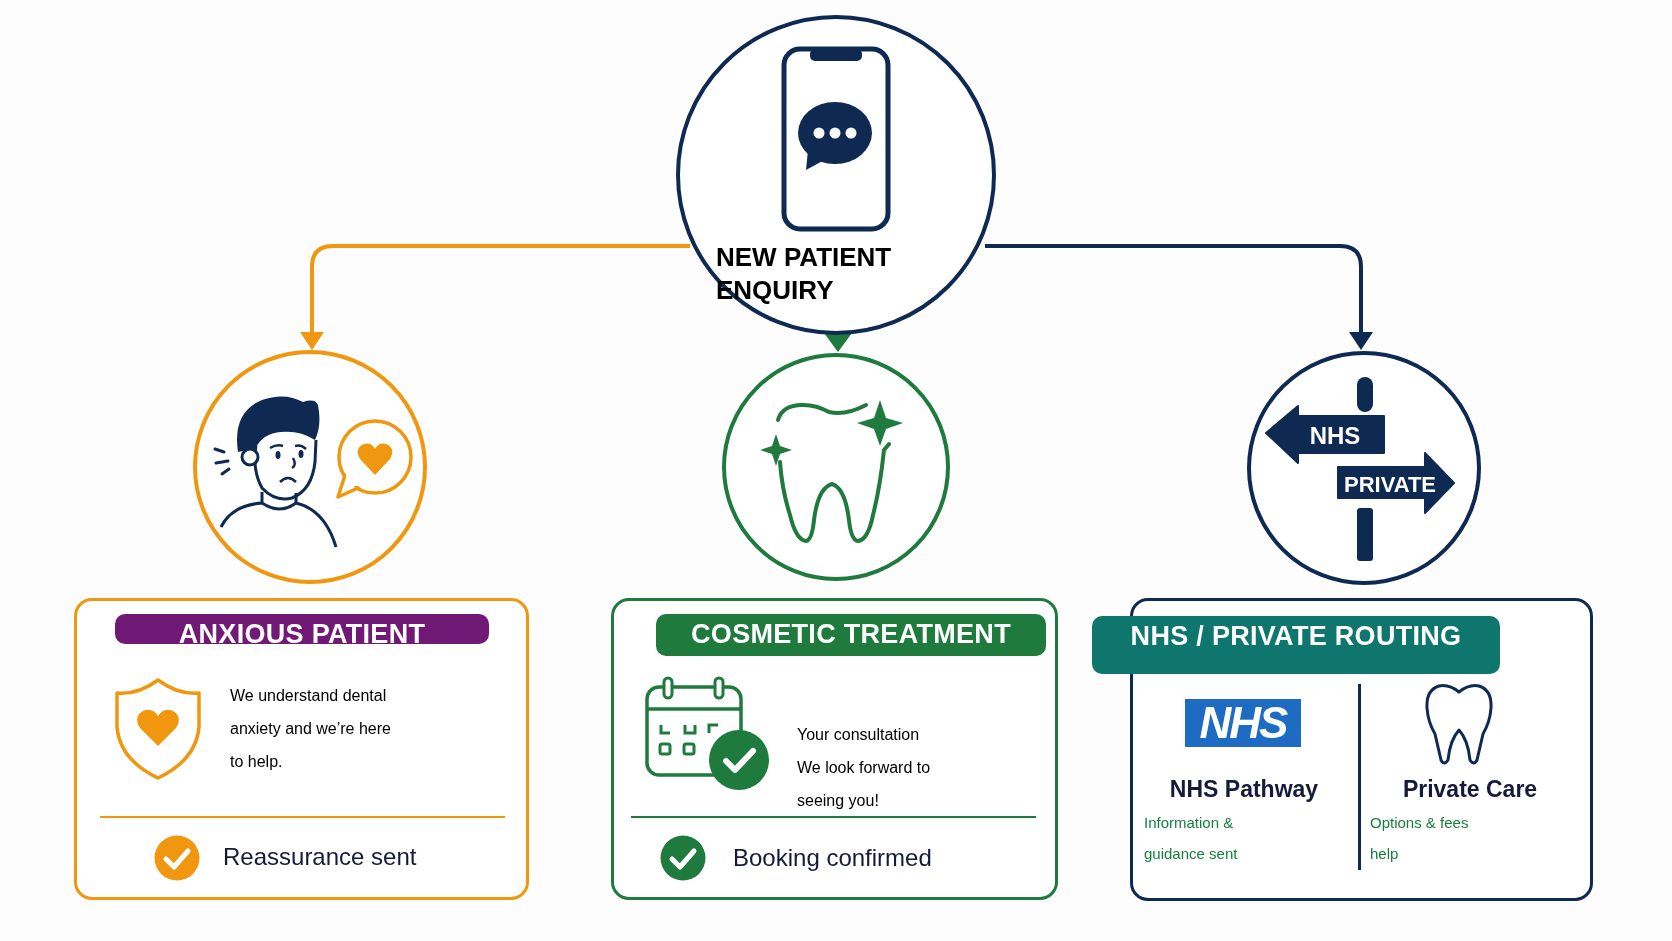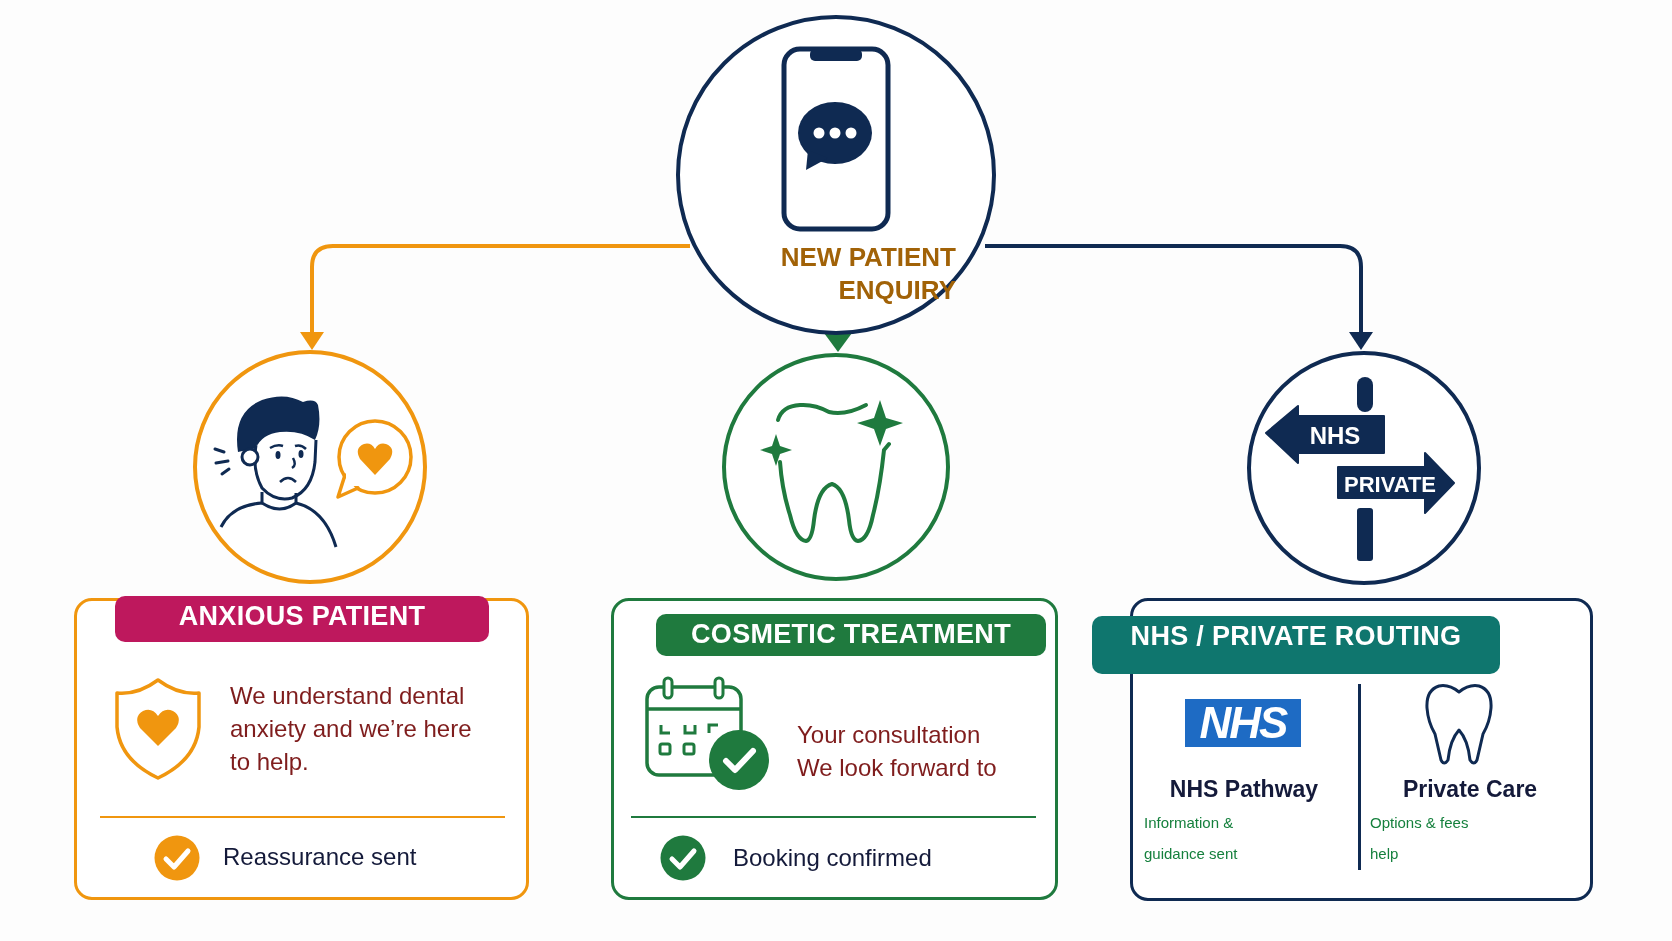--- a/index.html
+++ b/index.html
@@ -3,23 +3,23 @@
 <meta charset="utf-8">
 <style>
   html, body { margin:0; padding:0; }
   body { width:1672px; height:941px; background:#fdfdfd; position:relative; overflow:hidden;
          font-family:"Liberation Sans", "DejaVu Sans", sans-serif; color:#0f2247; }
   .abs { position:absolute; }
   svg.layer { position:absolute; left:0; top:0; }
   .box { position:absolute; border:3px solid; border-radius:18px; box-sizing:border-box; background:#fff; }
   .pill { position:absolute; border-radius:10px; color:#fff; font-weight:bold; font-size:27px;
           text-align:center; line-height:40px; letter-spacing:0.3px; }
-  .body-text { position:absolute; font-size:24px; line-height:33px; color:#7f1d1d; }
+  .body-text { position:absolute; font-size:16px; line-height:33px; color:#000000; }
   .status { position:absolute; font-size:24px; font-weight:normal; color:#141a3a; }
-  .hub-label { position:absolute; font-weight:bold; font-size:26px; line-height:33px; text-align:right; color:#a16207; }
+  .hub-label { position:absolute; font-weight:bold; font-size:26px; line-height:33px; text-align:left; color:#000000; }
   .col-title { position:absolute; font-weight:bold; font-size:23px; text-align:center; color:#141a3a; width:200px; }
   .col-desc { position:absolute; font-size:15px; line-height:31px; text-align:left; color:#15803d; width:200px; }
   .sign-text { font-family:"Liberation Sans", sans-serif; font-weight:bold; }
 </style>
 </head>
 <body>
 
 <svg class="layer" width="1672" height="941">
 
   <path d="M690,246 H333 Q312,246 312,267 V335" fill="none" stroke="#f0960f" stroke-width="4"></path>
@@ -89,21 +89,21 @@
     <text x="1390" y="492" fill="#fff" font-size="22" text-anchor="middle" class="sign-text">PRIVATE</text>
   </g>
 </svg>
 
 <div class="hub-label" style="left:716px; top:241px; width:240px;">
   <div>NEW PATIENT</div>
   <div>ENQUIRY</div>
 </div>
 
 <div class="box" style="left:74px; top:598px; width:455px; height:302px; border-color:#f0960f;"></div>
-<div class="pill" style="left:115px; top:596px; width:374px; height:46px; background:#be185d;">ANXIOUS PATIENT</div>
+<div class="pill" style="left:115px; top:614px; width:374px; height:30px; background:#701a75;">ANXIOUS PATIENT</div>
 <svg class="abs" style="left:112px; top:675px;" width="92" height="110">
   <path d="M46,5 Q26,20 5,18 L5,52 Q8,85 46,103 Q84,85 87,52 L87,18 Q66,20 46,5 Z" fill="#fff" stroke="#f0960f" stroke-width="3.5" stroke-linejoin="round"></path>
   <path d="M46,71 L28,53 Q21,42 31,36 Q40,32 46,41 Q52,32 61,36 Q71,42 64,53 Z" fill="#f0960f"></path>
 </svg>
 <div class="body-text" style="left:230px; top:679px; width:290px;">
   <div>We understand dental</div>
   <div>anxiety and we’re here</div>
   <div>to help.</div>
 </div>
 <div class="abs" style="left:100px; top:816px; width:405px; height:2px; background:#f0960f;"></div>
@@ -124,20 +124,21 @@
   <path d="M43,50 V58 H53 V50" fill="none" stroke="#1f7a3e" stroke-width="3"></path>
   <path d="M67,58 V50 H76" fill="none" stroke="#1f7a3e" stroke-width="3"></path>
   <rect x="18" y="69" width="10" height="10" rx="2" fill="none" stroke="#1f7a3e" stroke-width="3"></rect>
   <rect x="42" y="69" width="10" height="10" rx="2" fill="none" stroke="#1f7a3e" stroke-width="3"></rect>
   <circle cx="97" cy="85" r="30" fill="#1f7a3e"></circle>
   <path d="M84,86 L93,95 L111,76" fill="none" stroke="#fff" stroke-width="6" stroke-linecap="round" stroke-linejoin="round"></path>
 </svg>
 <div class="body-text" style="left:797px; top:676px; width:250px;margin-top:42px;">
   <div>Your consultation</div>
   <div>We look forward to</div>
+  <div>seeing you!</div>
 </div>
 <div class="abs" style="left:631px; top:816px; width:405px; height:2px; background:#1f7a3e;"></div>
 <svg class="abs" style="left:660px; top:835px;" width="46" height="46">
   <circle cx="23" cy="23" r="22.5" fill="#1f7a3e"></circle>
   <path d="M12,24 L20,32 L34,16" fill="none" stroke="#fff" stroke-width="5" stroke-linecap="round" stroke-linejoin="round"></path>
 </svg>
 <div class="status" style="left:733px; top:844px;">Booking confirmed</div>
 
 <div class="box" style="left:1130px; top:598px; width:463px; height:303px; border-color:#0f2a52;"></div>
 <div class="pill" style="left:1092px; top:616px; width:408px; height:58px; background:#0f766e;">NHS / PRIVATE ROUTING</div>

